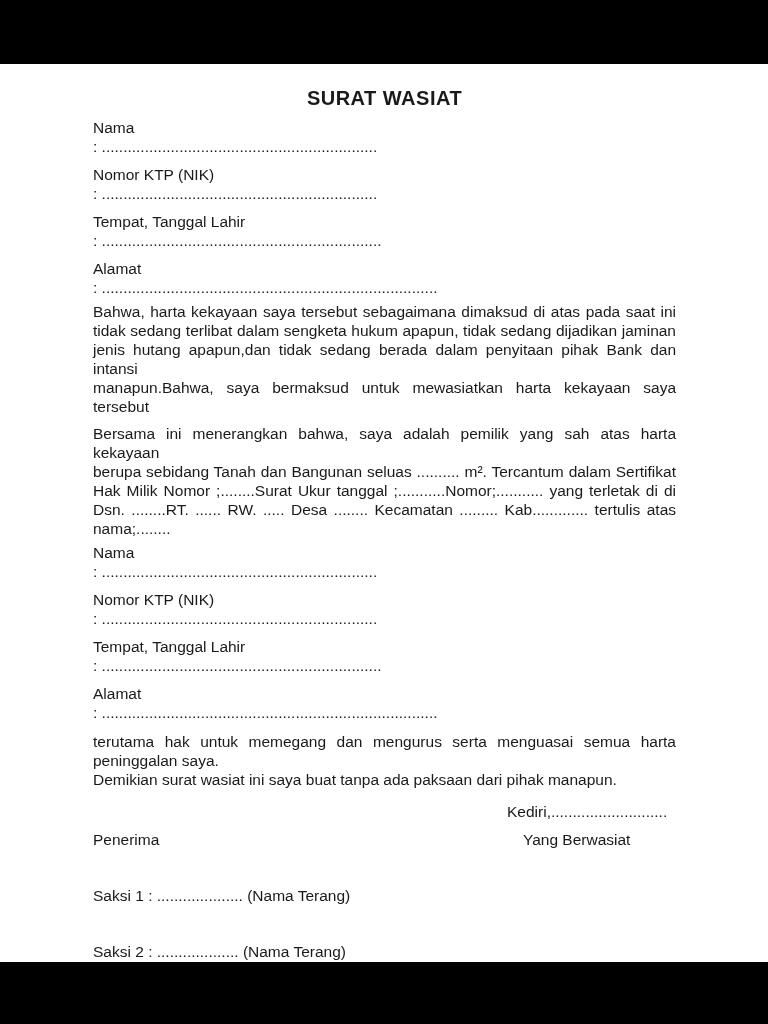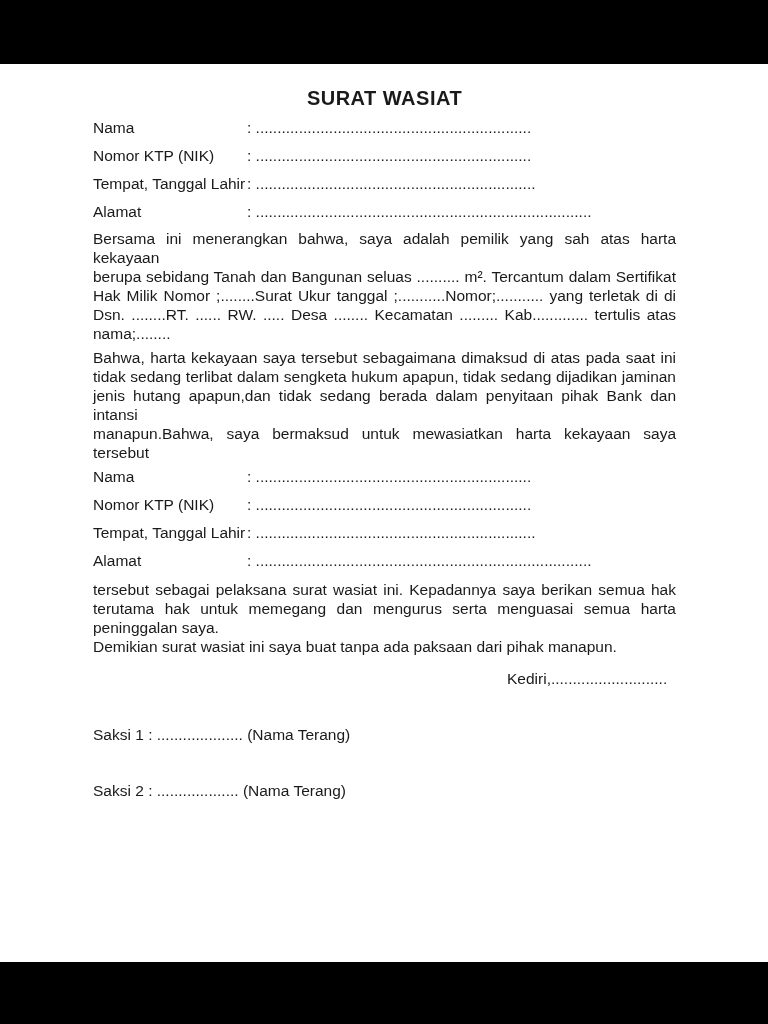--- a/index.html
+++ b/index.html
@@ -25,21 +25,21 @@
   }
   .doc-title {
     margin-top: 23px;
     text-align: center;
     font-weight: bold;
     font-size: 20px;
     line-height: 22px;
     letter-spacing: 0.5px;
   }
   .intro { margin-top: 12px; }
-  .frow { display: flex; margin-top: 9px; }
+  .frow { display: flex; margin-top: 9px; flex-direction: column; }
   .flabel { flex: none; min-width: 154px; white-space: nowrap; }
   .fvalue { flex: none; white-space: nowrap; overflow: hidden; }
   .fields2 { margin-top: -4px; }
   .para { }
   .para1 { margin-top: 8px; }
   .para2 { margin-top: 5px; }
   .para3 { margin-top: 10px; }
   .jline {
     text-align: justify;
     text-align-last: justify;
@@ -78,45 +78,45 @@
         <span class="flabel">Tempat, Tanggal Lahir</span>
         <span class="fvalue">: .................................................................</span>
       </div>
 
       <div class="frow">
         <span class="flabel">Alamat</span>
         <span class="fvalue">: ..............................................................................</span>
       </div>
     </div>
 
+  <div class="para para2">
+    <div>
+
+        <div class="jline">Bahwa, harta kekayaan saya tersebut sebagaimana dimaksud di atas pada saat ini</div>
+
+        <div class="jline">tidak sedang terlibat dalam sengketa hukum apapun, tidak sedang dijadikan jaminan</div>
+
+        <div class="jline">jenis hutang apapun,dan tidak sedang berada dalam penyitaan pihak Bank dan intansi</div>
+
+        <div class="jline">manapun.Bahwa, saya bermaksud untuk  mewasiatkan harta kekayaan saya tersebut</div>
+      </div>
+  </div>
+
   <div class="para para1">
     <div>
 
         <div class="jline">Bersama ini menerangkan bahwa, saya adalah pemilik yang sah atas harta kekayaan</div>
 
         <div class="jline">berupa sebidang Tanah dan Bangunan seluas .......... m². Tercantum dalam Sertifikat</div>
 
         <div class="jline">Hak Milik Nomor ;........Surat Ukur tanggal ;...........Nomor;........... yang terletak di  di</div>
 
         <div class="jline">Dsn. ........RT. ...... RW. ..... Desa ........ Kecamatan ......... Kab............. tertulis atas</div>
       </div>
     <div class="pline">nama;........</div>
-  </div>
-
-  <div class="para para2">
-    <div>
-
-        <div class="jline">Bahwa, harta kekayaan saya tersebut sebagaimana dimaksud di atas pada saat ini</div>
-
-        <div class="jline">tidak sedang terlibat dalam sengketa hukum apapun, tidak sedang dijadikan jaminan</div>
-
-        <div class="jline">jenis hutang apapun,dan tidak sedang berada dalam penyitaan pihak Bank dan intansi</div>
-
-        <div class="jline">manapun.Bahwa, saya bermaksud untuk  mewasiatkan harta kekayaan saya tersebut</div>
-      </div>
   </div>
 
   <div class="fields fields2">
 
       <div class="frow">
         <span class="flabel">Nama</span>
         <span class="fvalue">: ................................................................</span>
       </div>
 
       <div class="frow">
@@ -132,31 +132,34 @@
       <div class="frow">
         <span class="flabel">Alamat</span>
         <span class="fvalue">: ..............................................................................</span>
       </div>
     </div>
 
   <div class="para para3">
     <div>
 
 
-        <div class="jline">tersebut sebagai pelaksana surat wasiat ini. Kepadannya saya berikan semua hak</div>
 
 
         <div class="jline">terutama hak untuk memegang dan mengurus serta menguasai semua harta</div>
       </div>
     <div class="pline">peninggalan saya.</div>
     <div class="pline">Demikian surat wasiat ini saya buat tanpa ada paksaan dari pihak manapun.</div>
   </div>
 
   <div class="kediri">Kediri,...........................</div>
 
+  <div class="sigrow">
+    <span>Penerima</span>
+    <span class="abs-right-role">Yang Berwasiat</span>
+  </div>
 
 
   <div class="saksi">Saksi 1 : .................... (Nama Terang)</div>
   <div class="saksi">Saksi 2 : ................... (Nama Terang)</div>
 
 </div>
 
 <div class="letterbox bottom"></div>
 
 </body></html>

